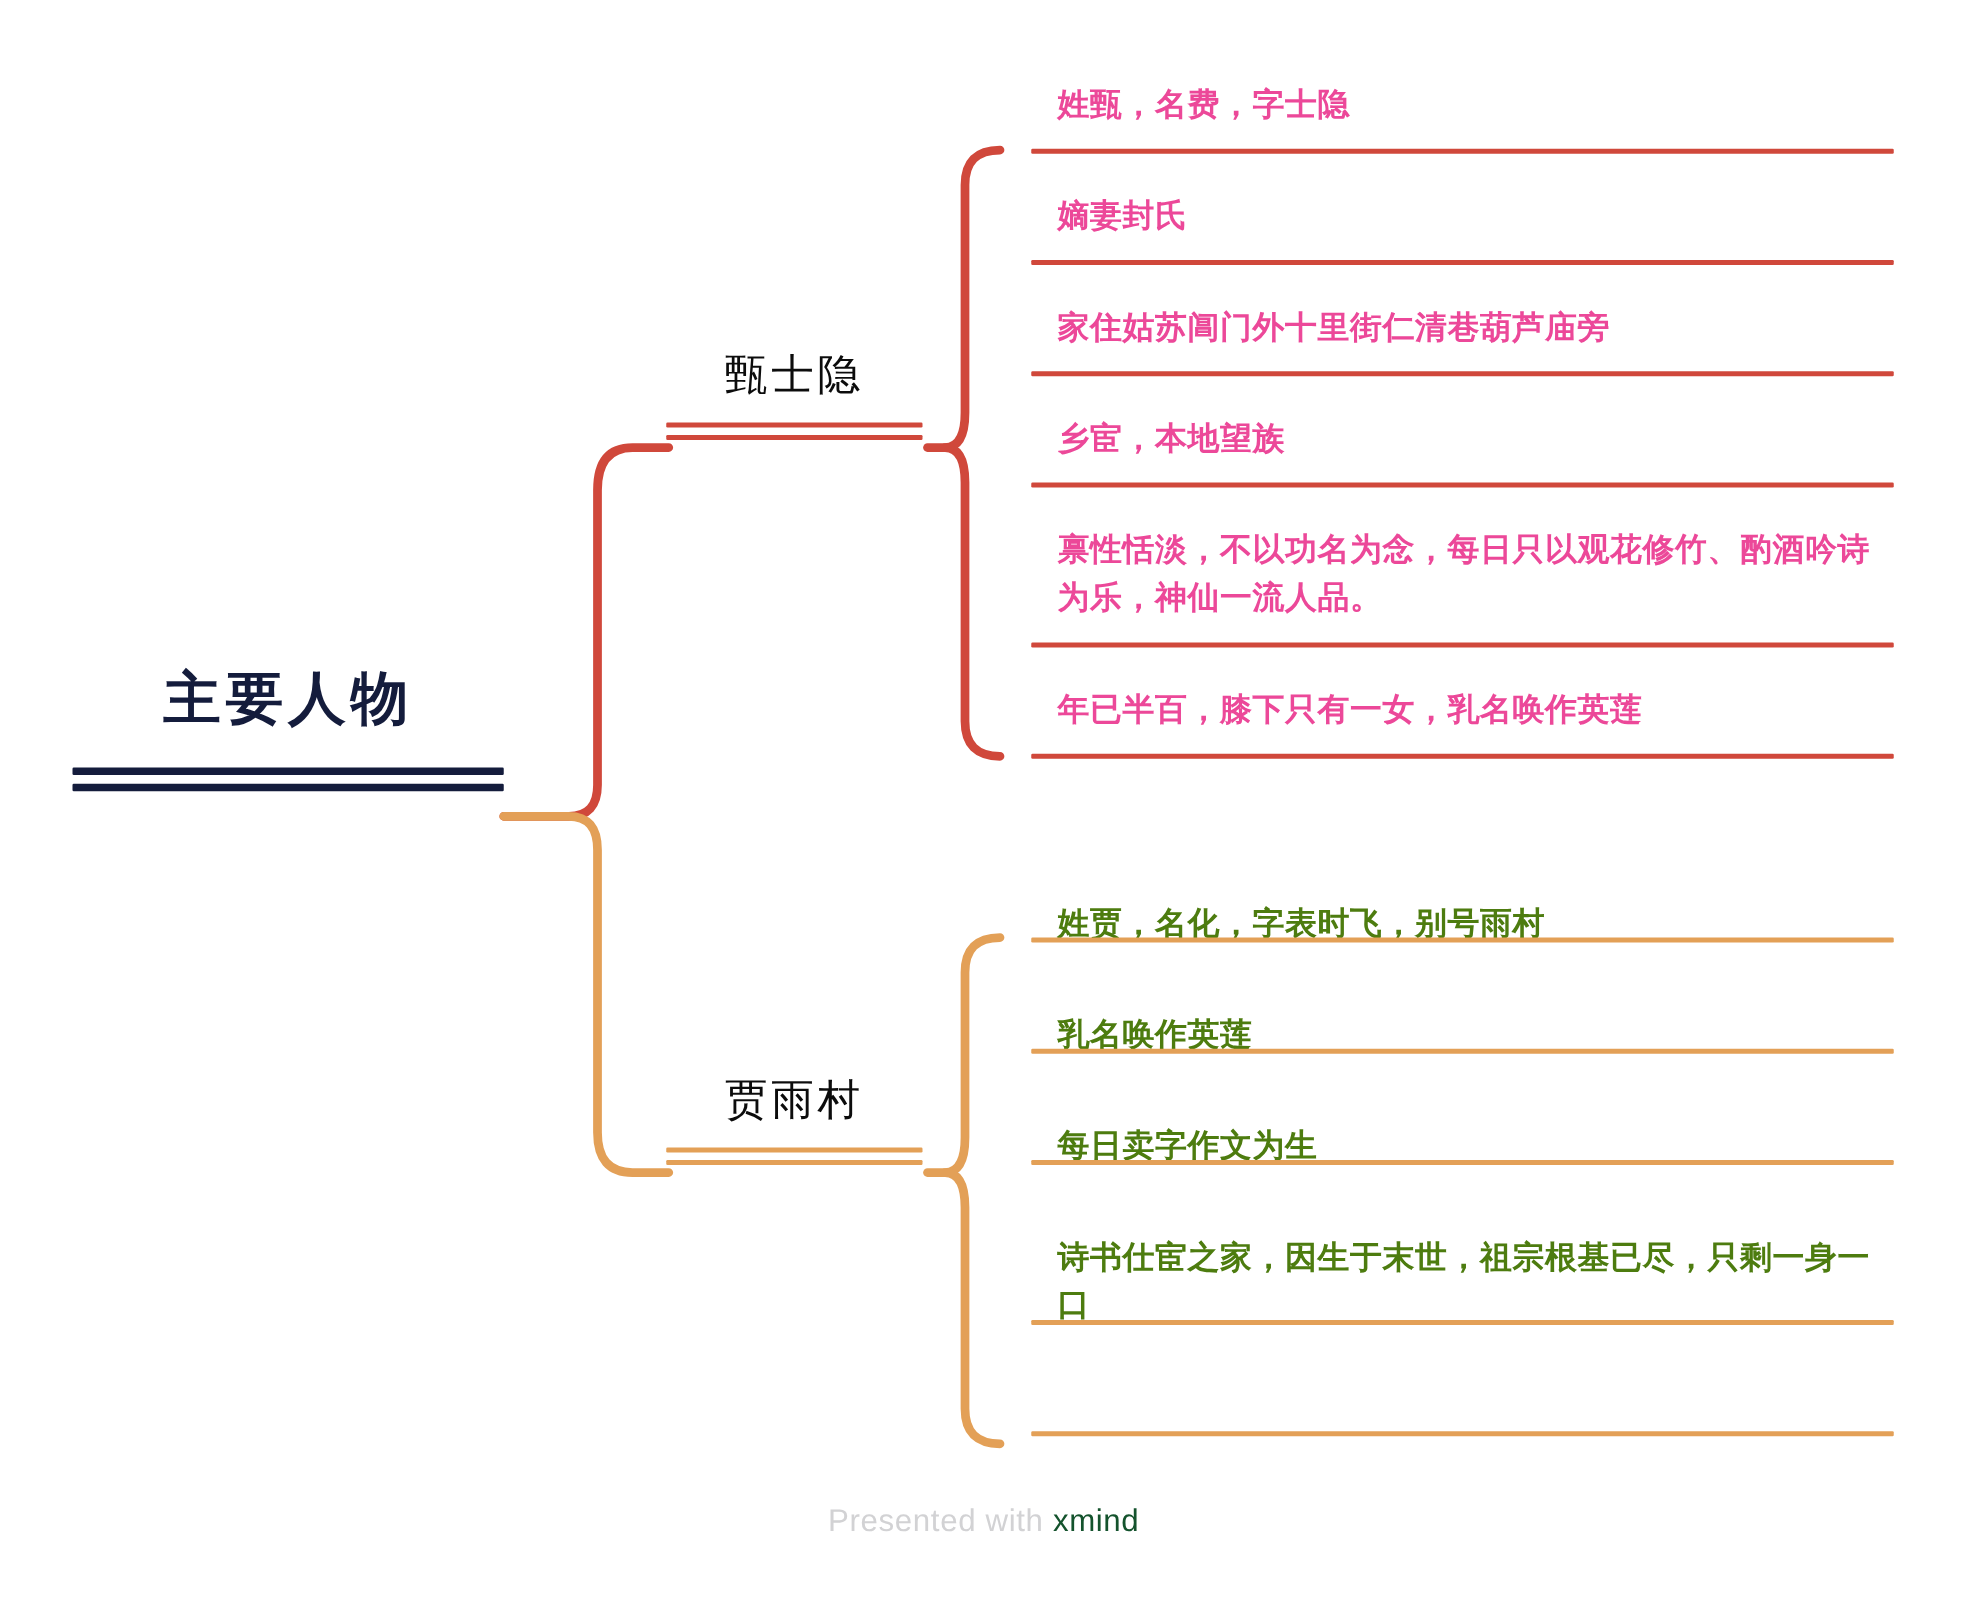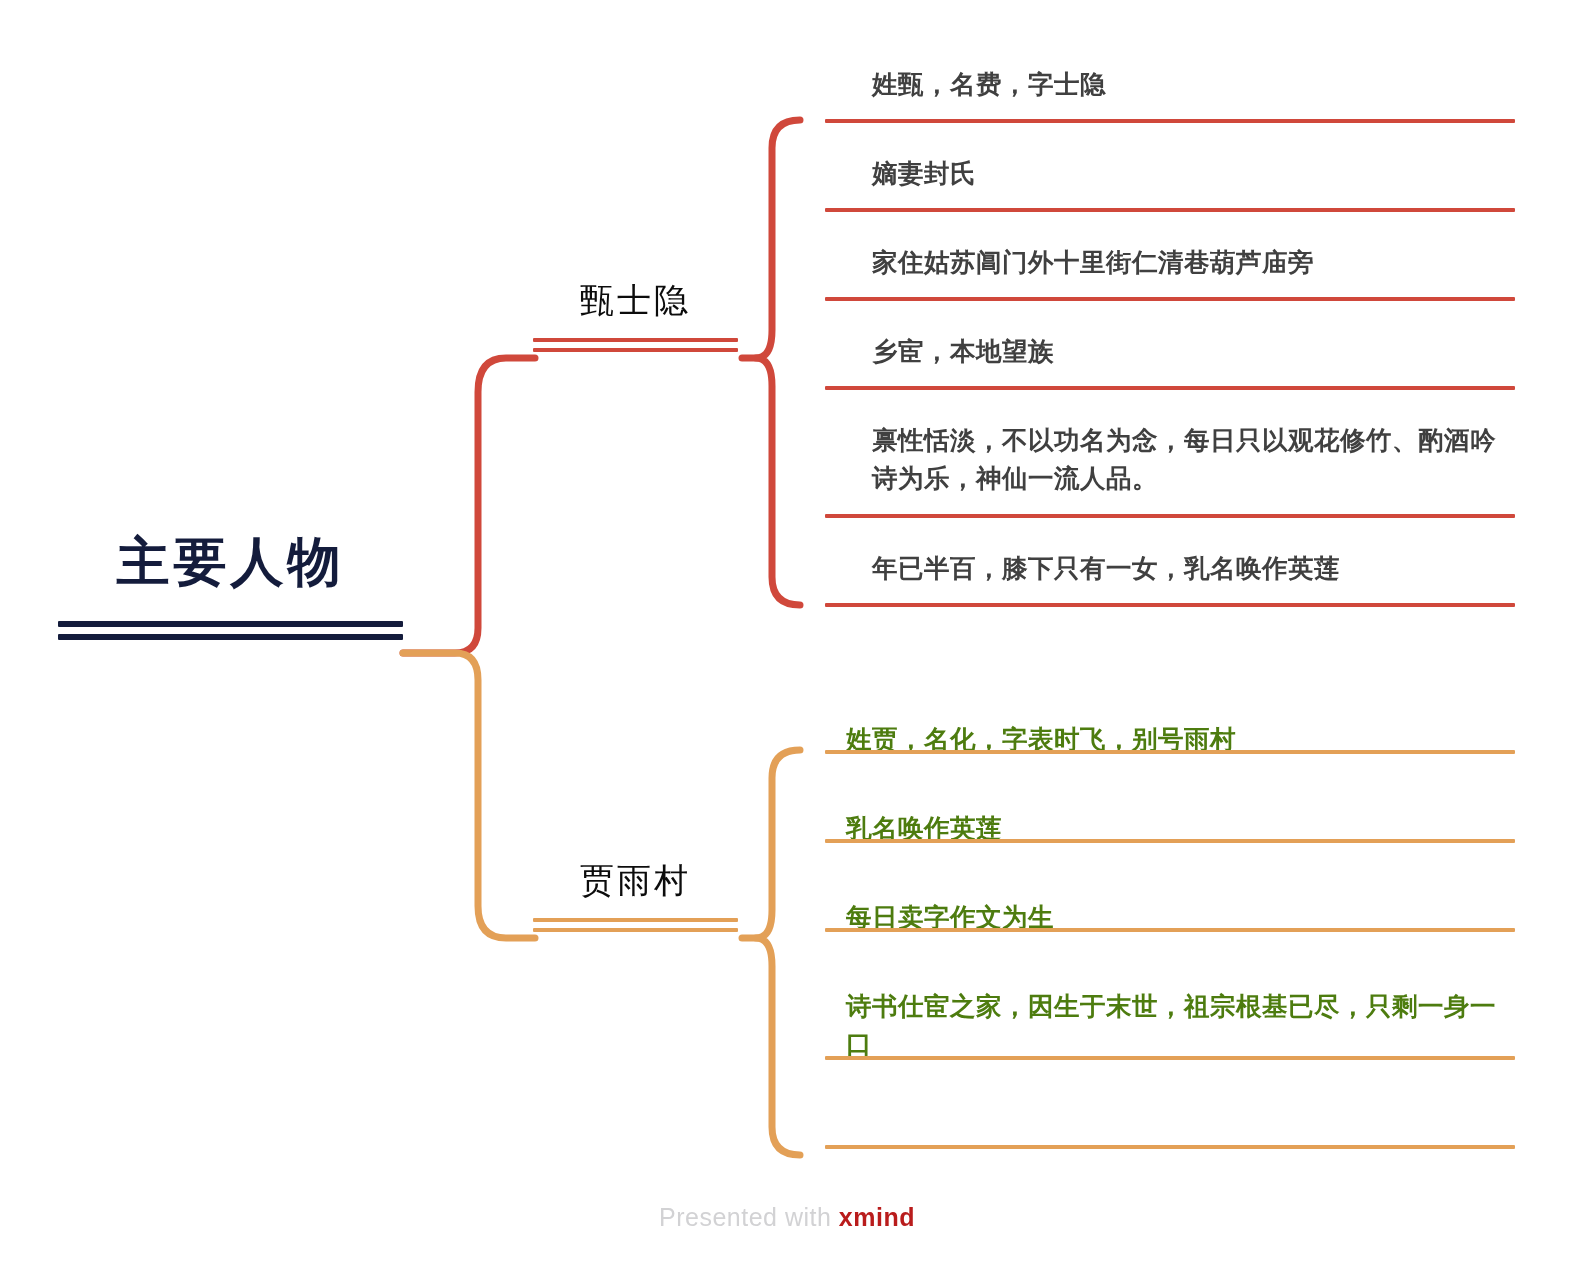--- a/index.html
+++ b/index.html
@@ -30,21 +30,21 @@
   }
 
   
   .root-node {
     position: absolute;
     left: 58px;
     top: 533px;
     width: 345px;
   }
   .root-label {
-    font-size: 53px;
+    font-size: 46px;
     font-weight: 700;
     color: #141c3c;
     letter-spacing: 4px;
     line-height: 1.1;
     text-align: center;
     white-space: nowrap;
   }
   .root-rule {
     margin-top: 30px;
     width: 345px;
@@ -99,40 +99,40 @@
     line-height: 1.48;
     letter-spacing: 0.5px;
   }
   .leaf-rule {
     position: absolute;
     left: 825px;
     width: 690px;
     height: 4px;
     border-radius: 1px;
   }
-  .leaf-red .leaf-text  { color: #404040; margin-left: 26px; }
+  .leaf-red .leaf-text  { color: #ec4899; }
   .leaf-rule.red        { background: #d0483b; }
   .leaf-orange .leaf-text { color: #4d7c0f; margin-top: 24px; }
   .leaf-rule.orange     { background: #e3a057; }
 
   
   .footer {
     position: absolute;
     left: 0;
     top: 1203px;
     width: 1574px;
     text-align: center;
     font-size: 25px;
     color: #d2d2d4;
     letter-spacing: 0.5px;
     font-family: "Liberation Sans", sans-serif;
   }
   .footer .brand {
-    font-weight: 700;
-    color: #b91c1c;
+    font-weight: 400;
+    color: #14532d;
   }
 </style>
 </head>
 <body>
 
 <div id="canvas">
 
   <svg id="wires" viewBox="0 0 1574 1280" xmlns="http://www.w3.org/2000/svg">
 
     <path d="M 403 653 L 455 653 Q 478 653 478 628 L 478 392 Q 478 358 506 358 L 535 358" fill="none" stroke="#d0483b" stroke-width="7" stroke-linecap="round"></path>

